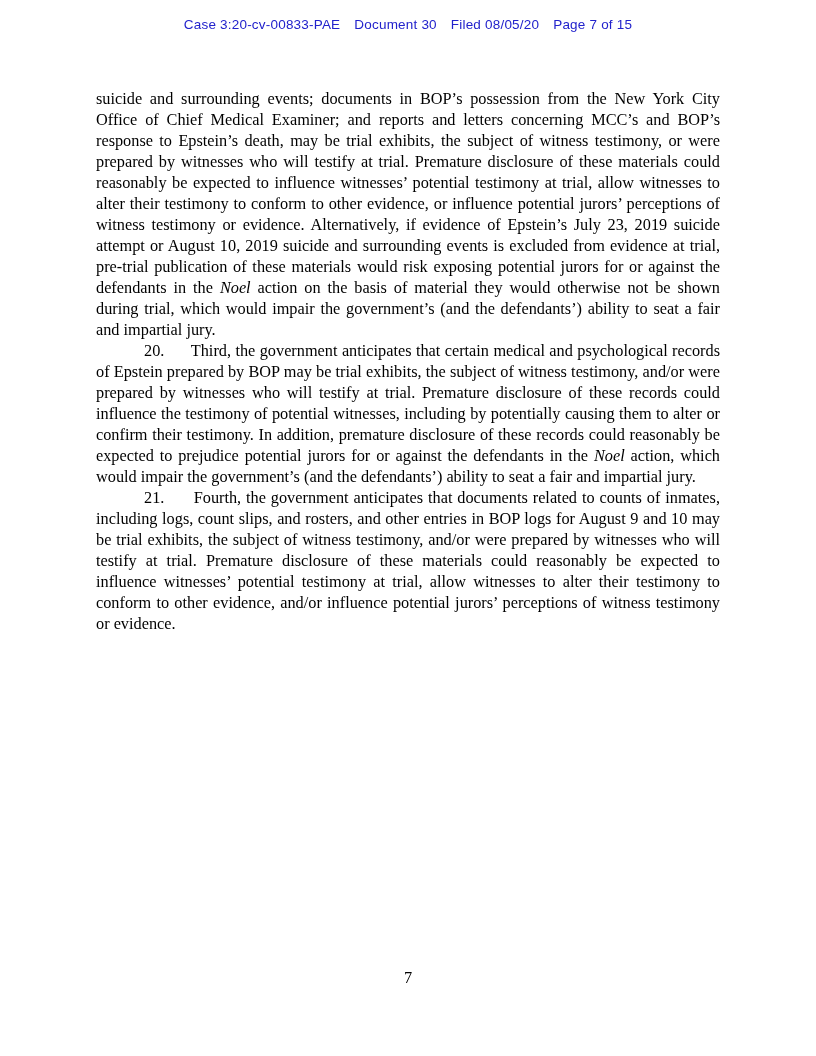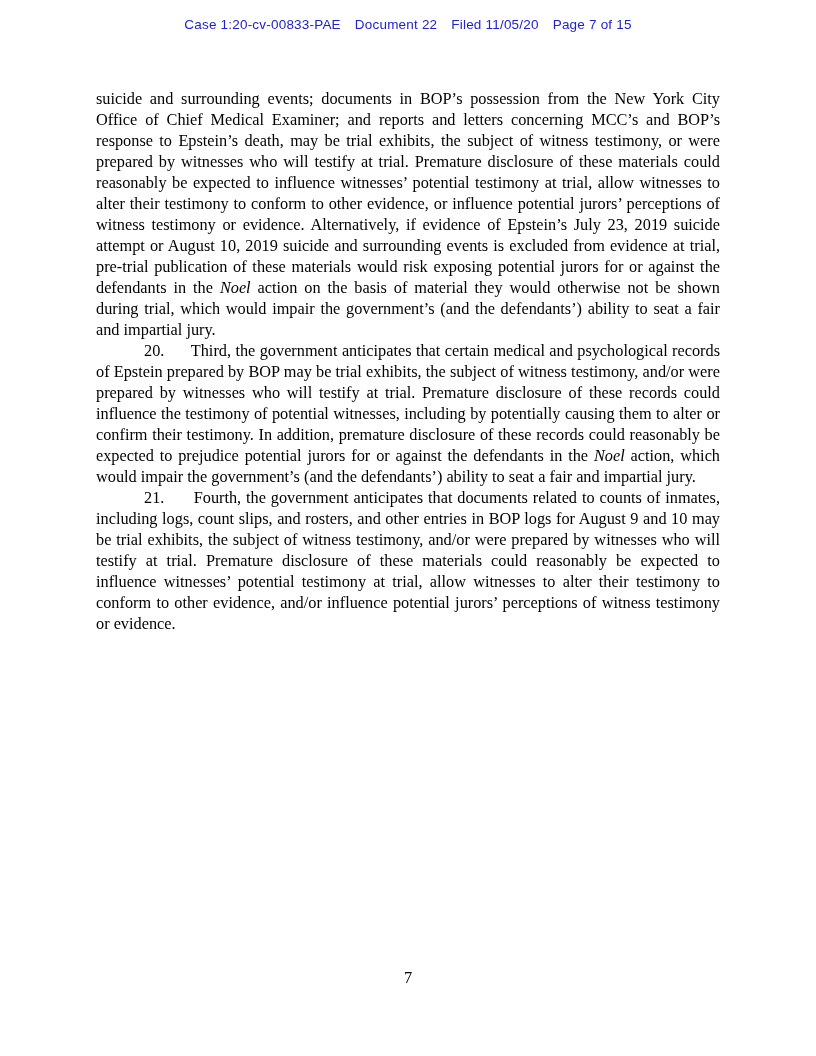--- a/index.html
+++ b/index.html
@@ -71,21 +71,21 @@
   .nb {
     white-space: nowrap;
   }
 </style>
 </head>
 <body>
 
 <div class="page">
 
   <div class="ecf-stamp">
-    <span>Case 1:20-cv-00833-PAE</span><span class="ecf-sep"></span><span>Document 22</span><span class="ecf-sep"></span><span>Filed 11/05/20</span><span class="ecf-sep"></span><span>Page 7 of 15</span>
+    <span>Case 3:20-cv-00833-PAE</span><span class="ecf-sep"></span><span>Document 30</span><span class="ecf-sep"></span><span>Filed 08/05/20</span><span class="ecf-sep"></span><span>Page 7 of 15</span>
   </div>
 
   <div class="body-area">
 
     <p class="para"><span>suicide and surrounding events; documents in BOP’s possession from the New York City Office of Chief Medical Examiner; and reports and letters concerning MCC’s and BOP’s response to Epstein’s death, may be trial exhibits, the subject of witness testimony, or were prepared by witnesses who will testify at trial.  Premature disclosure of these materials could reasonably be expected to influence witnesses’ potential testimony at trial, allow witnesses to alter their testimony to conform to other evidence, or influence potential jurors’ perceptions of witness testimony or evidence.  Alternatively, if evidence of Epstein’s July 23, 2019 suicide attempt or August 10, 2019 suicide and surrounding events is excluded from evidence at trial, pre-trial publication of these materials would risk exposing potential jurors for or against the defendants in the </span><span class="ital">Noel</span><span> action on the basis of material they would otherwise not be shown during trial, which would impair the government’s (and the defendants’) ability to seat a fair and impartial jury.</span></p>
 
     <p class="para indent"><span class="nb">20.</span>&nbsp;&nbsp;&nbsp;&nbsp;&nbsp;&nbsp;<span>Third, the government anticipates that certain medical and psychological records of Epstein prepared by BOP may be trial exhibits, the subject of witness testimony, and/or were prepared by witnesses who will testify at trial.  Premature disclosure of these records could influence the testimony of potential witnesses, including by potentially causing them to alter or confirm their testimony. In addition, premature disclosure of these records could reasonably be expected to prejudice potential jurors for or against the defendants in the </span><span class="ital">Noel</span><span> action, which would impair the government’s (and the defendants’) ability to seat a fair and impartial jury.</span></p>
 
     <p class="para indent"><span class="nb">21.</span>&nbsp;&nbsp;&nbsp;&nbsp;&nbsp;&nbsp;<span>Fourth, the government anticipates that documents related to counts of inmates, including logs, count slips, and rosters, and other entries in BOP logs for August 9 and 10 may be trial exhibits, the subject of witness testimony, and/or were prepared by witnesses who will testify at trial.  Premature disclosure of these materials could reasonably be expected to influence witnesses’ potential testimony at trial, allow witnesses to alter their testimony to conform to other evidence, and/or influence potential jurors’ perceptions of witness testimony or evidence.</span></p>
 

